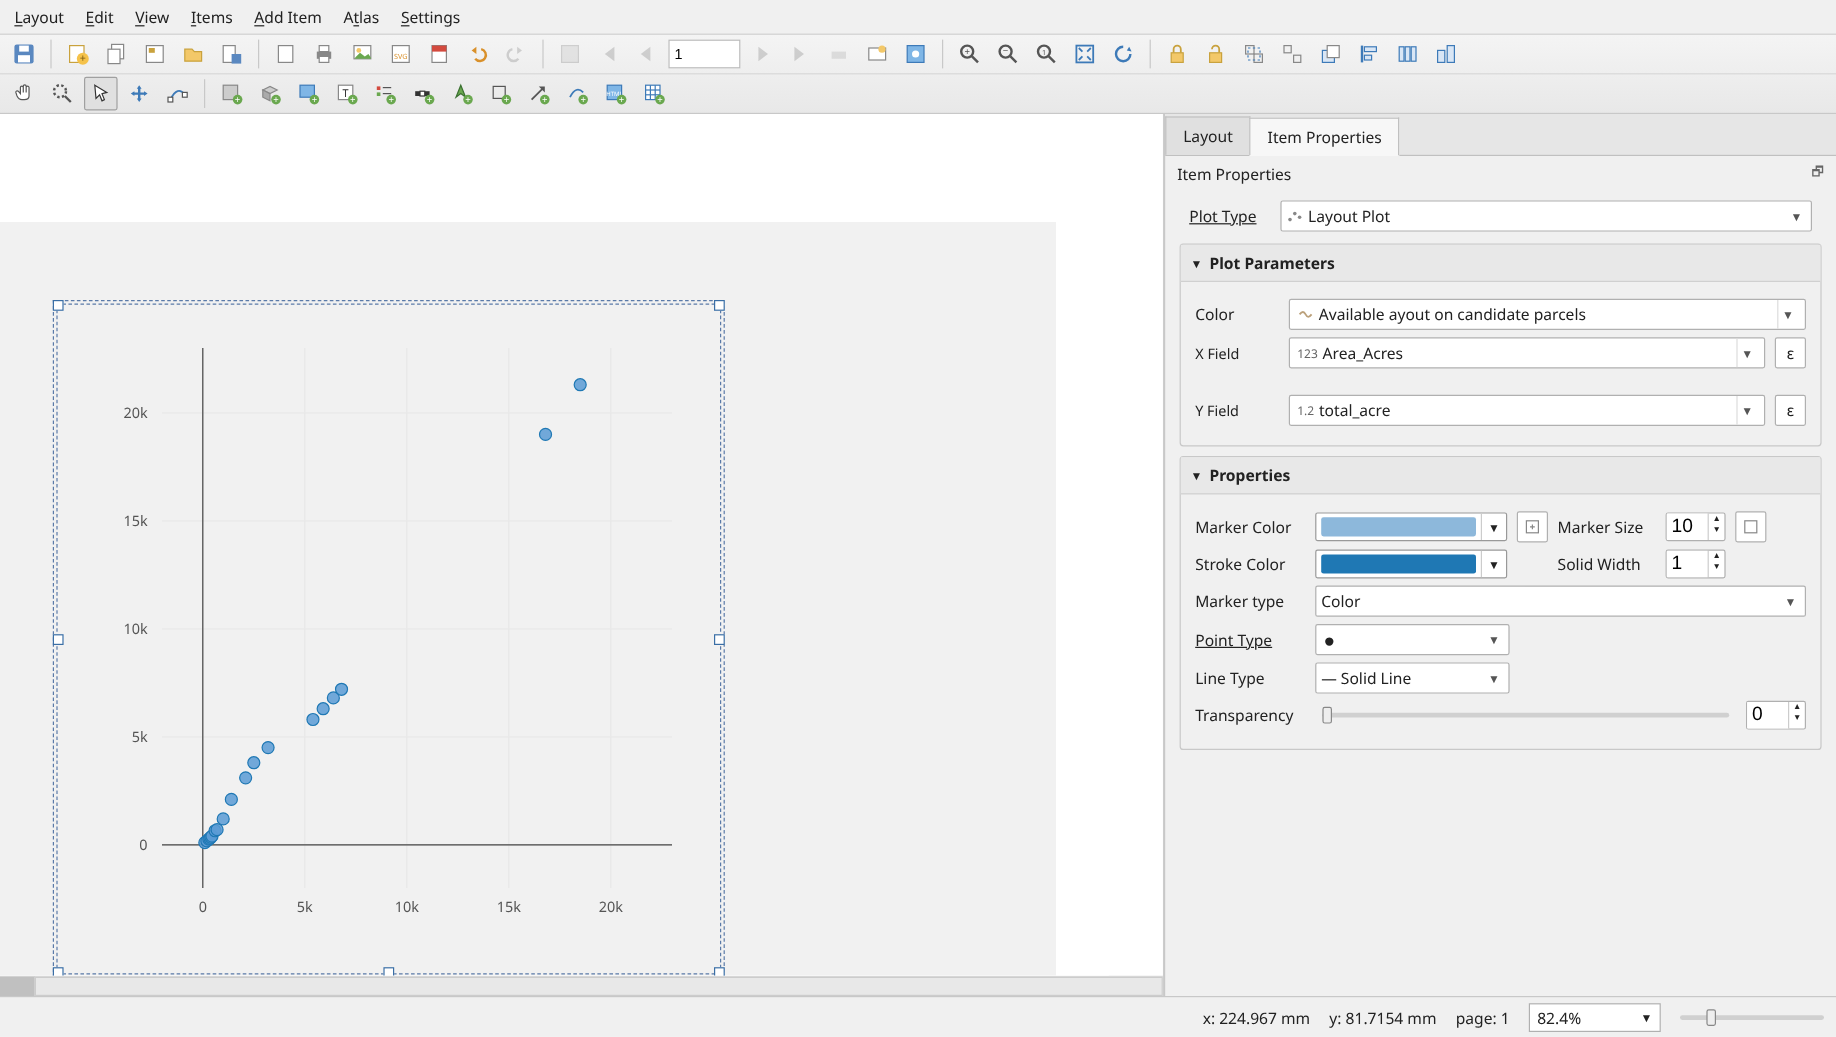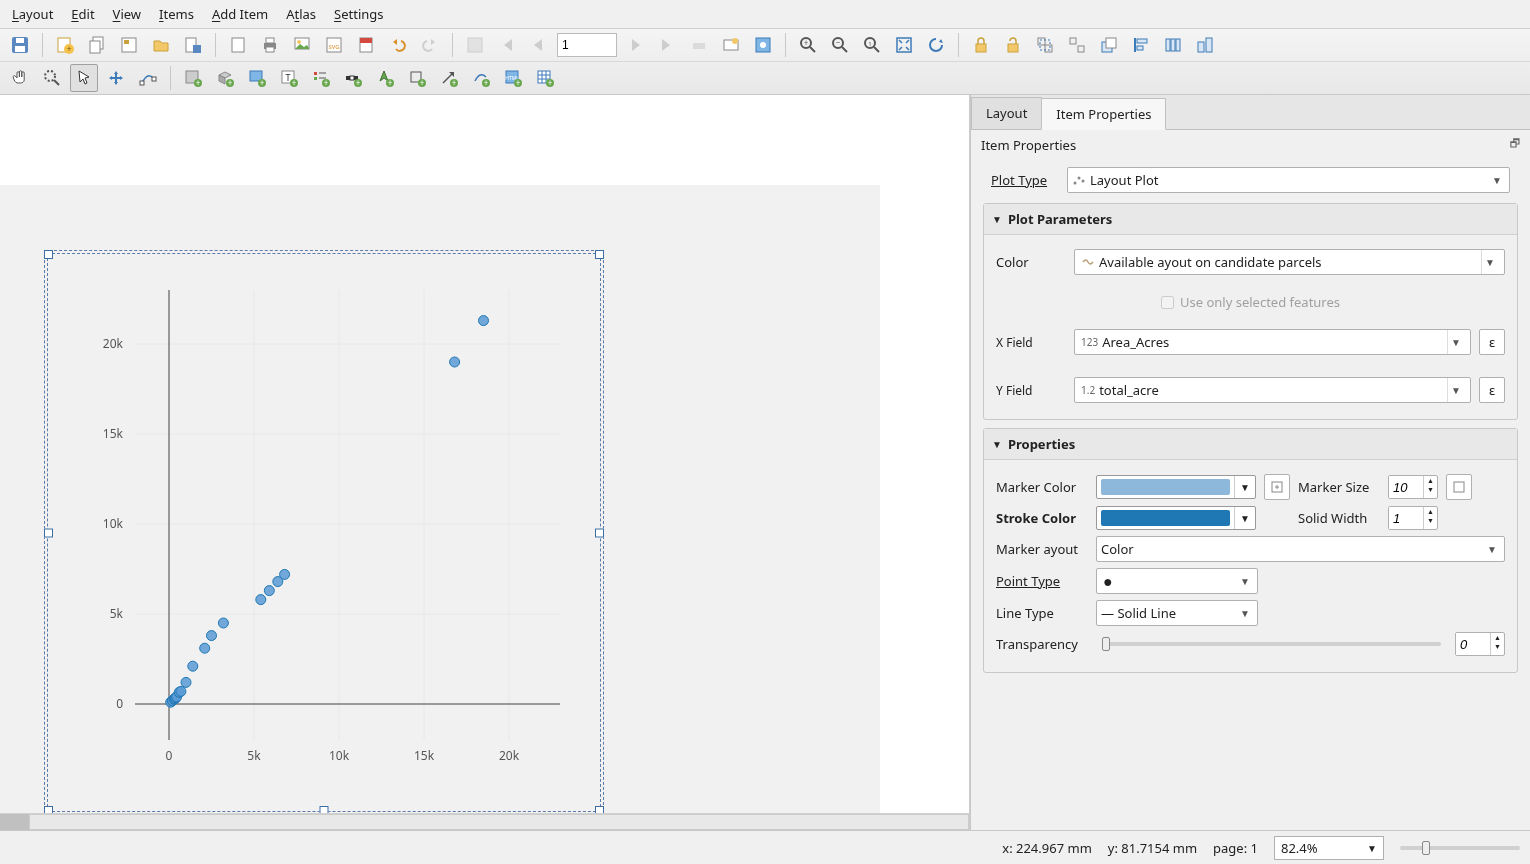--- a/index.html
+++ b/index.html
@@ -46,21 +46,21 @@
 .fieldcombo { flex:1; display:flex; align-items:center; border:1px solid #b0b0b0; background:#fff; height:26px; border-radius:2px; padding:0 6px; font-size:13px; }
 .fieldcombo .pre { font-size:10px; color:#666; margin-right:4px; white-space:nowrap; }
 .fieldcombo .dd { margin-left:auto; font-size:10px; color:#555; padding:0 3px; border-left:1px solid #ddd; height:100%; display:flex; align-items:center; }
 .eps { width:26px; height:26px; border:1px solid #b0b0b0; background:#fff; display:flex; align-items:center; justify-content:center; font-size:13px; border-radius:2px; cursor:pointer; }
 .chk { display:flex; align-items:center; gap:6px; color:#a0a0a0; }
 .chk input { accent-color:#888; }
 .colorbtn { display:inline-flex; align-items:center; border:1px solid #999; background:#fff; height:24px; width:160px; border-radius:2px; }
 .colorbtn .sw { flex:1; height:16px; margin:0 4px; border-radius:2px; }
 .colorbtn .dd { font-size:10px; padding:0 5px; border-left:1px solid #ccc; height:100%; display:flex; align-items:center; }
 .spin { display:inline-flex; border:1px solid #b0b0b0; background:#fff; height:24px; border-radius:2px; }
-.spin input { border:none; width:34px; padding:0 4px; font-size:13px; outline:none;font-style:italic; }
+.spin input { border:none; width:34px; padding:0 4px; font-size:16px; outline:none; }
 .spin .spbtns { display:flex; flex-direction:column; border-left:1px solid #ccc; }
 .spin .spbtns div { font-size:7px; line-height:1; padding:1px 3px; cursor:pointer; }
 .slider { flex:1; display:flex; align-items:center; }
 .slider .track { flex:1; height:4px; background:#d0d0d0; border-radius:2px; position:relative; margin: 0 6px; }
 .slider .knob { position:absolute; left:0; top:-5px; width:8px; height:14px; border:1px solid #888; background:#eee; border-radius:2px; }
 .statusbar { height: 34px; border-top:1px solid #c8c8c8; background:#f0f0f0; display:flex; align-items:center; padding: 0 10px; gap:16px; font-size:13px; }
 .zoomcombo { border:1px solid #b0b0b0; background:#fff; height:24px; display:flex; align-items:center; padding:0 6px; width:110px; }
 .zoomcombo .dd { margin-left:auto; font-size:10px; }
 .zoomslider { display:flex; align-items:center; gap:4px; width:120px; }
 .zoomslider .track { flex:1; height:4px; background:#d0d0d0; border-radius:2px; position:relative; }
@@ -523,26 +523,20 @@
           <div class="row">
             <label style="width:70px;">Color</label>
             <div class="fieldcombo">
               <svg width="14" height="12" style="margin-right:4px;">
                   <path d="M2 6 Q5 2 7 6 T12 6" fill="none" stroke="#bba07a" stroke-width="1.5"></path>
                 </svg>
               <span>Available ayout on candidate parcels</span>
               <span class="dd">▼</span>
             </div>
           </div>
-          <div class="row" style="justify-content:center;margin:18px 0;">
-            <label class="chk">
-                <input type="checkbox" disabled="" style="">
-                <span>Use only selected features</span>
-              </label>
-          </div>
           <div class="row">
             <label style="width:70px;font-size:12px;">X Field</label>
             <div class="fieldcombo">
               <span class="pre">123</span>
               <span>Area_Acres</span>
               <span class="dd">▼</span>
             </div>
             <div class="eps">ε</div>
           </div>
           <div class="row" style="margin-top:22px;">
@@ -583,37 +577,37 @@
                   <div>▼</div>
                 </div>
               </div>
             <div class="eps">
                 <svg width="14" height="14">
                   <rect x="2" y="2" width="10" height="10" fill="none" stroke="#888"></rect>
                 </svg>
               </div>
           </div>
           <div class="row">
-            <label style="width:92px;font-weight:bold;">Stroke Color</label>
+            <label style="width:92px;">Stroke Color</label>
             <div class="colorbtn">
                 <div class="sw" id="sw-stroke" style="background: rgb(31, 120, 180);"></div>
                 <span class="dd">▼</span>
               </div>
             <div style="width:26px;"></div>
             <label style="width:82px;">Solid Width</label>
             <div class="spin">
                 <input value="1" style="">
                 <div class="spbtns">
                   <div>▲</div>
                   <div>▼</div>
                 </div>
               </div>
           </div>
           <div class="row">
-            <label style="width:92px;">Marker ayout</label>
+            <label style="width:92px;">Marker type</label>
             <div class="combo" style="flex:1;">
                 <span>Color</span>
                 <span class="dd">▼</span>
               </div>
           </div>
           <div class="row">
             <label style="width:92px;text-decoration:underline;">Point Type</label>
             <div class="combo" style="flex:0 0 162px;">
                 <span style="font-size:16px;margin-left:2px;">●</span>
                 <span class="dd">▼</span>

